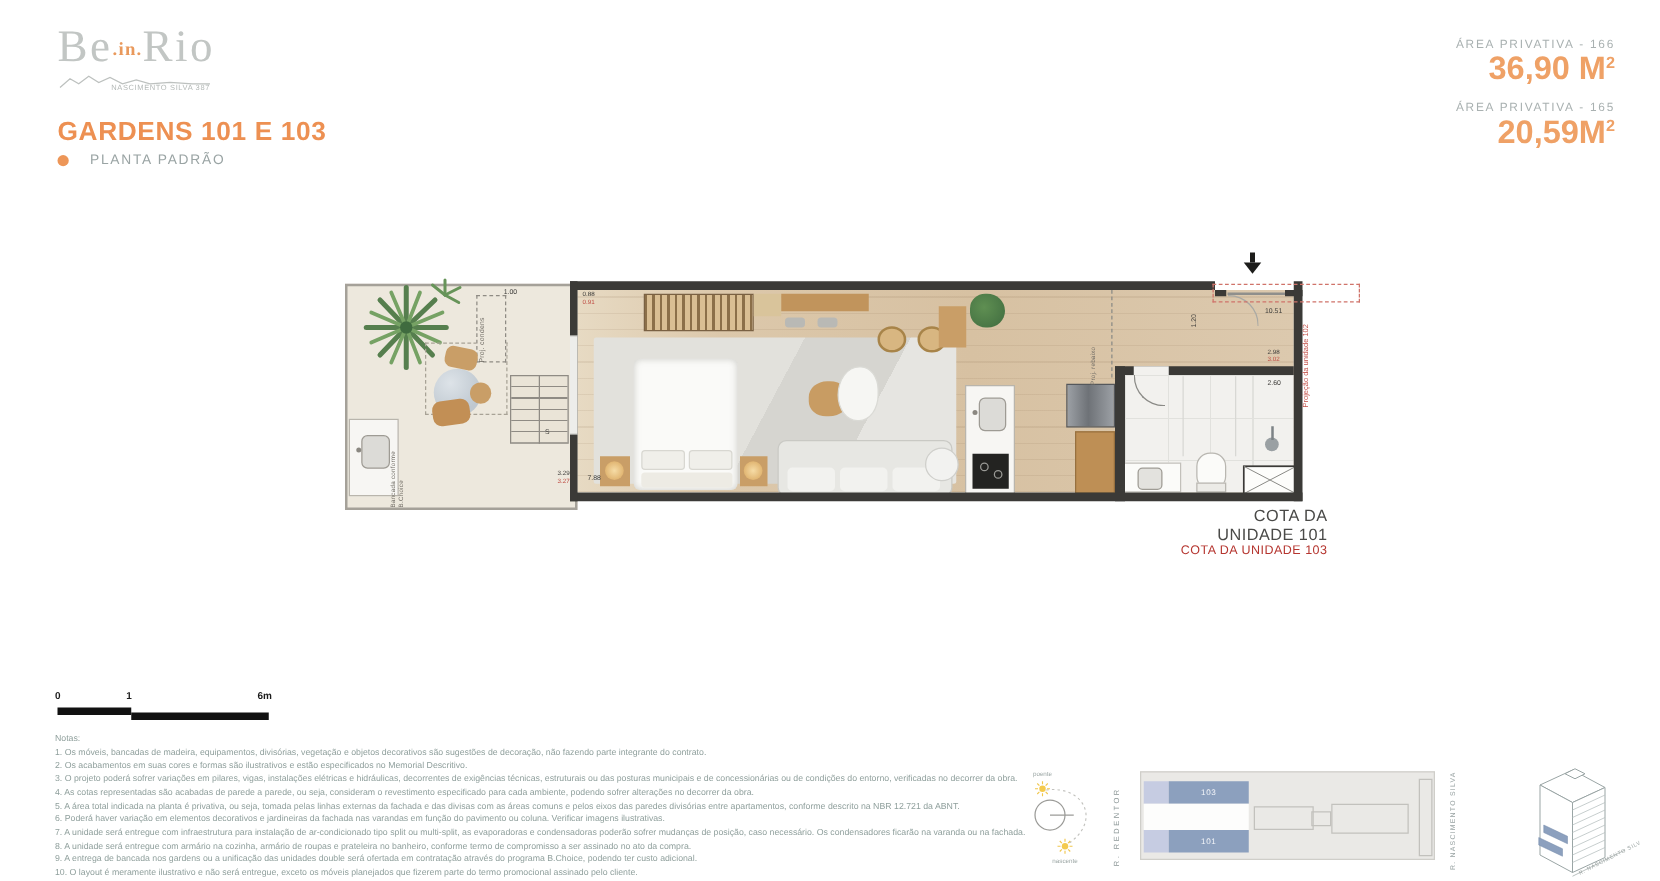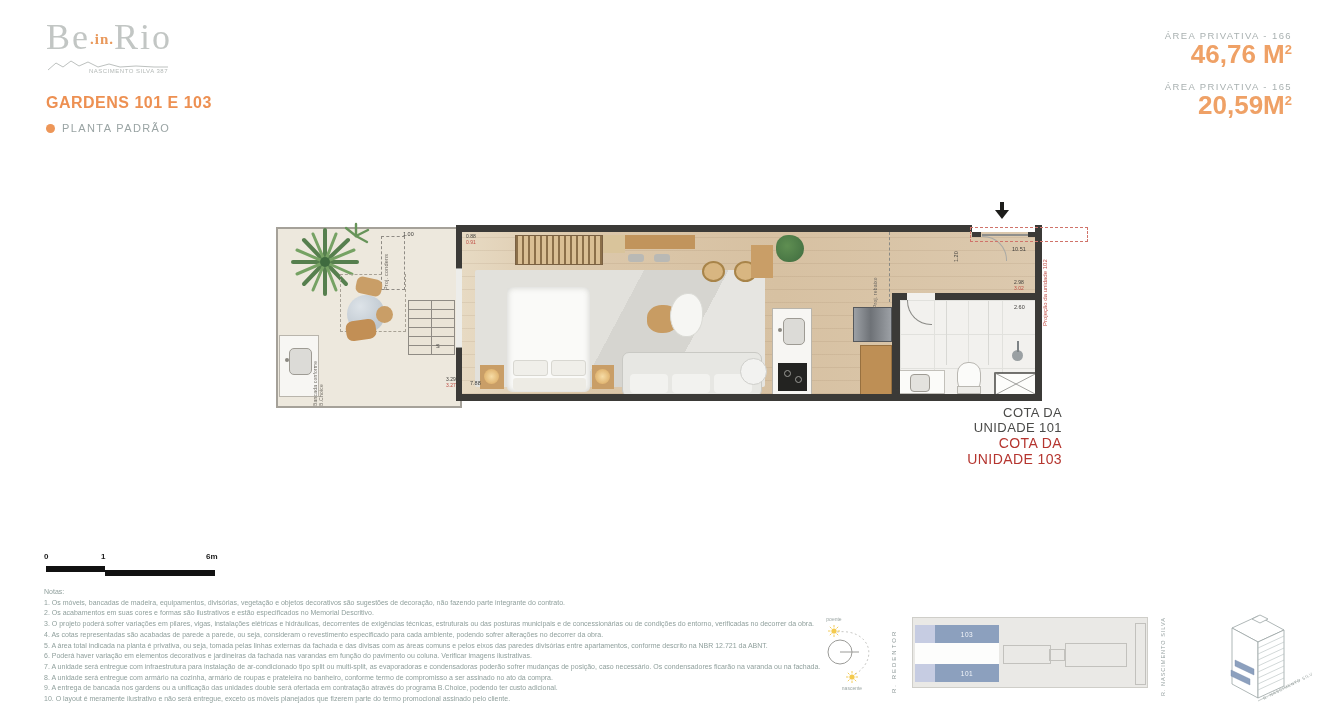--- a/index.html
+++ b/index.html
@@ -6,39 +6,39 @@
   html,body{margin:0;padding:0;background:#fff;}
   .page{position:relative;width:1328px;height:705px;background:#ffffff;overflow:hidden;
         font-family:"Liberation Sans", sans-serif;color:#444;}
   .abs{position:absolute;}
   .vt{position:absolute;transform:rotate(-90deg);transform-origin:left bottom;white-space:nowrap;}
 
   
   .logo-line{font-family:"Liberation Serif", serif;font-size:36px;letter-spacing:2px;color:#C2C6C4;}
   .logo-in{font-size:15px;color:#E9995C;position:relative;top:-5px;letter-spacing:1px;font-weight:bold;}
   .logo-sub{font-size:6px;letter-spacing:.5px;color:#B4B9B7;text-align:right;width:122px;margin-top:-4px;}
-  .title{font-size:16px;font-weight:bold;letter-spacing:.5px;color:#ED9052;}
-  .subtitle-row{display:flex;align-items:center;gap:7px;}
+  .title{font-size:21px;font-weight:bold;letter-spacing:.5px;color:#ED9052;}
+  .subtitle-row{display:flex;align-items:center;gap:17px;}
   .dot{width:9px;height:9px;border-radius:50%;background:#ED9658;}
   .subtitle{font-size:11px;letter-spacing:1.4px;color:#9AA4A4;}
 
   .areas{text-align:right;}
   .area-label{font-size:9.5px;letter-spacing:1.4px;color:#A9B1B1;}
   .area-value{font-size:26px;font-weight:bold;color:#EFA166;line-height:1.05;}
   .area-sup{font-size:13px;vertical-align:9px;}
 
   
   .wall{position:absolute;background:#3B3A37;}
   .dim{position:absolute;font-size:5.5px;line-height:6px;color:#3E3D3A;white-space:nowrap;}
   .pair{position:absolute;font-size:5px;line-height:5.5px;text-align:center;white-space:nowrap;}
   .pair .p101{color:#3E3D3A;} .pair .p103{color:#BE4A41;}
   .plan-label{font-size:5.5px;color:#6F6B64;letter-spacing:.2px;}
 
   .cota-101{font-size:13px;letter-spacing:.4px;color:#4A4A48;}
-  .cota-103{font-size:14px;letter-spacing:.4px;color:#B5352F;}
+  .cota-103{font-size:10px;letter-spacing:.4px;color:#B5352F;}
 
   .scale-num{position:absolute;font-size:8px;font-weight:bold;color:#1C1C1C;}
   .notes{font-size:7px;line-height:9.7px;color:#90A09D;white-space:nowrap;}
   .notes .nt{margin-bottom:1px;}
 
   .street-text{font-size:6px;letter-spacing:2px;color:#8D9898;}
   .street-text-sm{font-size:5.5px;letter-spacing:1px;color:#99A3A3;}
   .kp-unit{position:absolute;background:#8CA0BE;display:flex;align-items:center;justify-content:center;
            color:#F4F6FA;font-size:6.5px;letter-spacing:.5px;}
   .kp-box{position:absolute;border:1px solid #C2C1BD;}
@@ -57,21 +57,21 @@
   </div>
 
   <div class="abs title" style="left:46px;top:94px;">GARDENS 101 E 103</div>
   <div class="abs subtitle-row" style="left:46px;top:122px;">
     <span class="dot"></span>
     <span class="subtitle">PLANTA PADRÃO</span>
   </div>
 
   <div class="abs areas" style="right:36px;top:30px;">
     <div class="area-label">ÁREA PRIVATIVA - 166</div>
-    <div class="area-value"><span>46,76 M</span><span class="area-sup">2</span></div>
+    <div class="area-value"><span>36,90 M</span><span class="area-sup">2</span></div>
     <div class="area-label" style="margin-top:13px;">ÁREA PRIVATIVA - 165</div>
     <div class="area-value"><span>20,59M</span><span class="area-sup">2</span></div>
   </div>
 
   <div class="abs" style="left:270px;top:208px;width:775px;height:200px;">
 
     <div class="abs" style="left:6px;top:19px;width:186px;height:181px;background:#EDE8DD;border:2px solid #A5A199;box-sizing:border-box;"></div>
 
     <svg class="abs" style="left:10px;top:6px;" width="95" height="95" viewBox="0 0 95 95">
       <g stroke-linecap="round">

